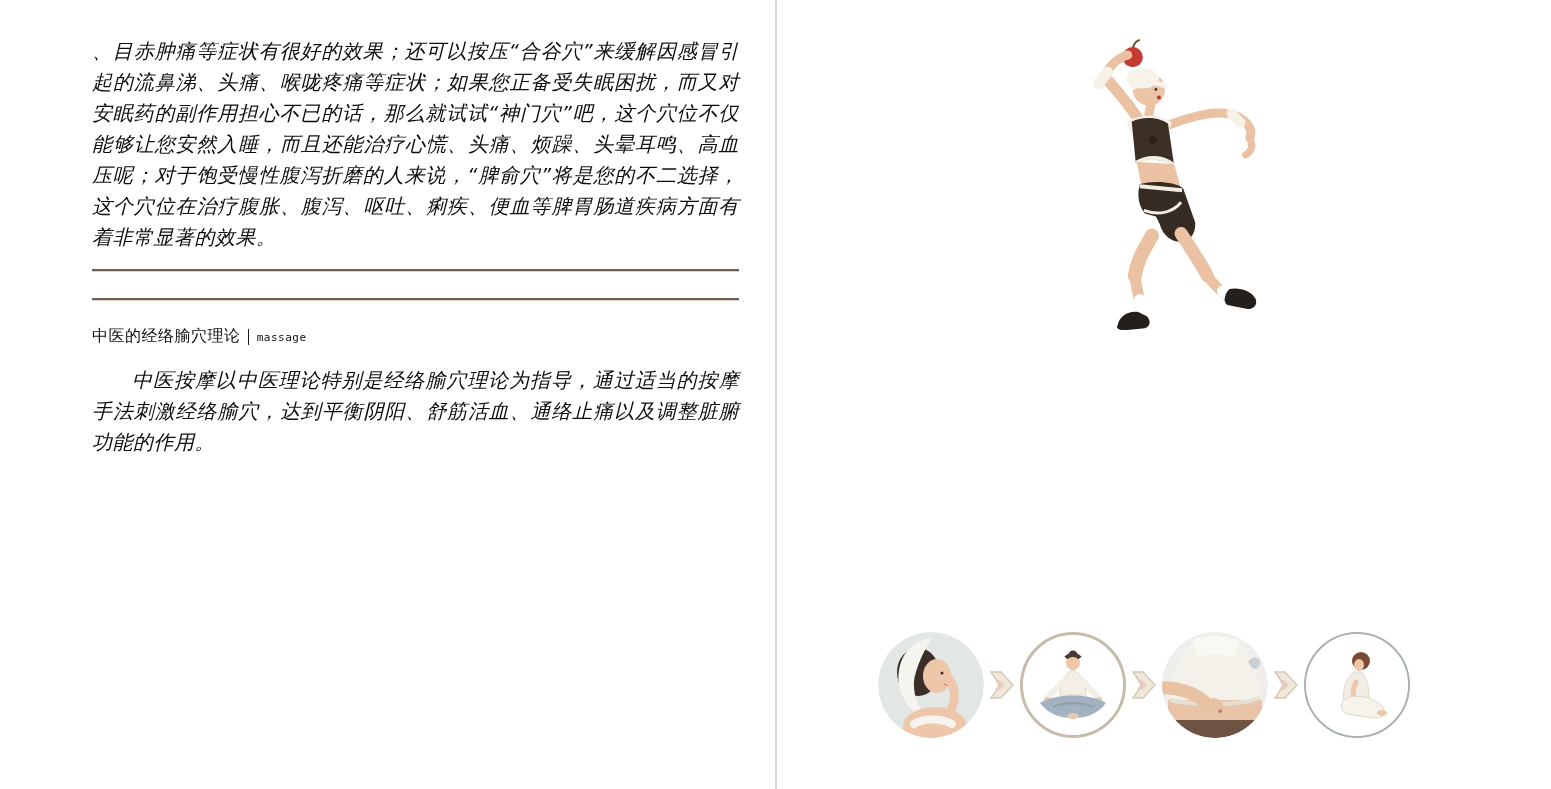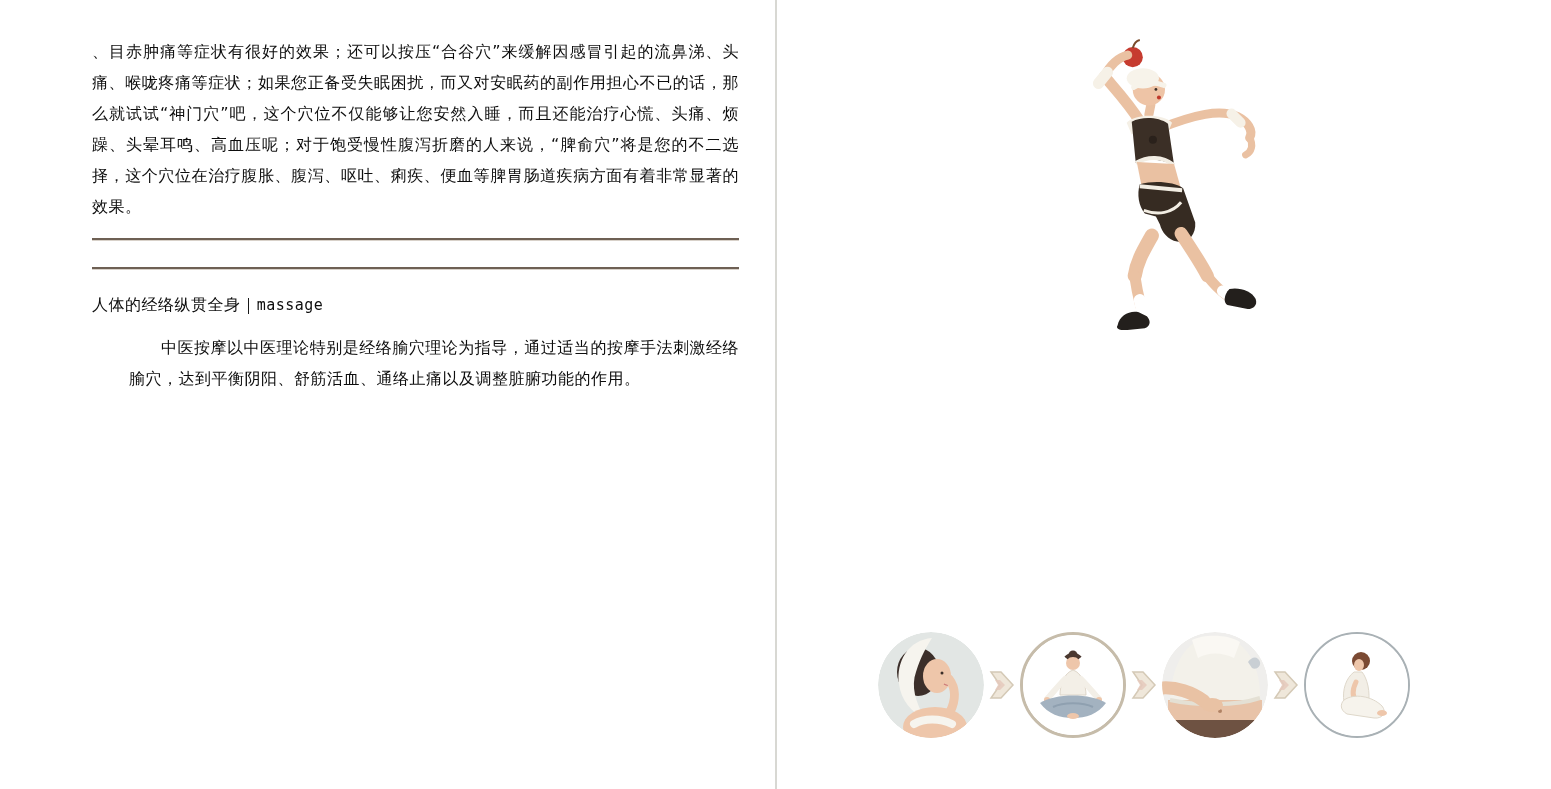--- a/index.html
+++ b/index.html
@@ -15,43 +15,44 @@
   .gutter{
     position:absolute;left:775px;top:0;width:2px;height:789px;
     background:#d8d8d3;
   }
   
   .left-col{
     position:absolute;left:92px;top:36px;width:647px;
   }
   .para{
     margin:0;
-    font-size:16px;line-height:31px;
+    font-size:20px;line-height:31px;
     text-align:justify;text-justify:inter-character;
     letter-spacing:0.5px;
+    font-style:italic;
   }
   .indent{text-indent:2em;}
   .para + .para{margin-top:13px;}
   .rule{
     height:0;border:0;
     border-top:2px solid #6e6054;
     border-bottom:1px solid #d8d1c9;
   }
   .rule-1{margin-top:16px;}
   .rule-2{margin-top:26px;}
   .section-title{
     margin:24px 0 0 0;
     font-size:16px;font-weight:normal;line-height:22px;
     letter-spacing:0.5px;
   }
   .section-title .en{
     font-family:"DejaVu Sans Mono","Liberation Mono",monospace;
-    font-size:15px;
-  }
-  .section-body{margin-top:16px;margin-left:37px;}
+    font-size:11px;
+  }
+  .section-body{margin-top:16px;}
   
   .hero{
     position:absolute;left:1038px;top:36px;width:258px;height:292px;
   }
   .right-para{
     position:absolute;left:815px;top:493px;width:658px;
   }
   .gallery{
     position:absolute;left:878px;top:632px;
     display:flex;align-items:center;
@@ -73,21 +74,21 @@
 <body>
 
 <div class="spread">
 
   <div class="left-col">
     <p class="para">、目赤肿痛等症状有很好的效果；还可以按压“合谷穴”来缓解因感冒引起的流鼻涕、头痛、喉咙疼痛等症状；如果您正备受失眠困扰，而又对安眠药的副作用担心不已的话，那么就试试“神门穴”吧，这个穴位不仅能够让您安然入睡，而且还能治疗心慌、头痛、烦躁、头晕耳鸣、高血压呢；对于饱受慢性腹泻折磨的人来说，“脾俞穴”将是您的不二选择，这个穴位在治疗腹胀、腹泻、呕吐、痢疾、便血等脾胃肠道疾病方面有着非常显著的效果。</p>
 
     <div class="rule rule-1"></div>
     <div class="rule rule-2"></div>
 
-    <h2 class="section-title"><span>人体的经络纵贯全身</span><span>｜</span><span class="en">massage</span></h2>
+    <h2 class="section-title"><span>中医的经络腧穴理论</span><span>｜</span><span class="en">massage</span></h2>
 
     <p class="para indent section-body">中医按摩以中医理论特别是经络腧穴理论为指导，通过适当的按摩手法刺激经络腧穴，达到平衡阴阳、舒筋活血、通络止痛以及调整脏腑功能的作用。</p>
   </div>
 
   <div class="gutter"></div>
 
   <div class="hero">
     <svg viewBox="0 0 256 292">
 
       <circle cx="94" cy="21" r="10" fill="#c63b2f"></circle>

